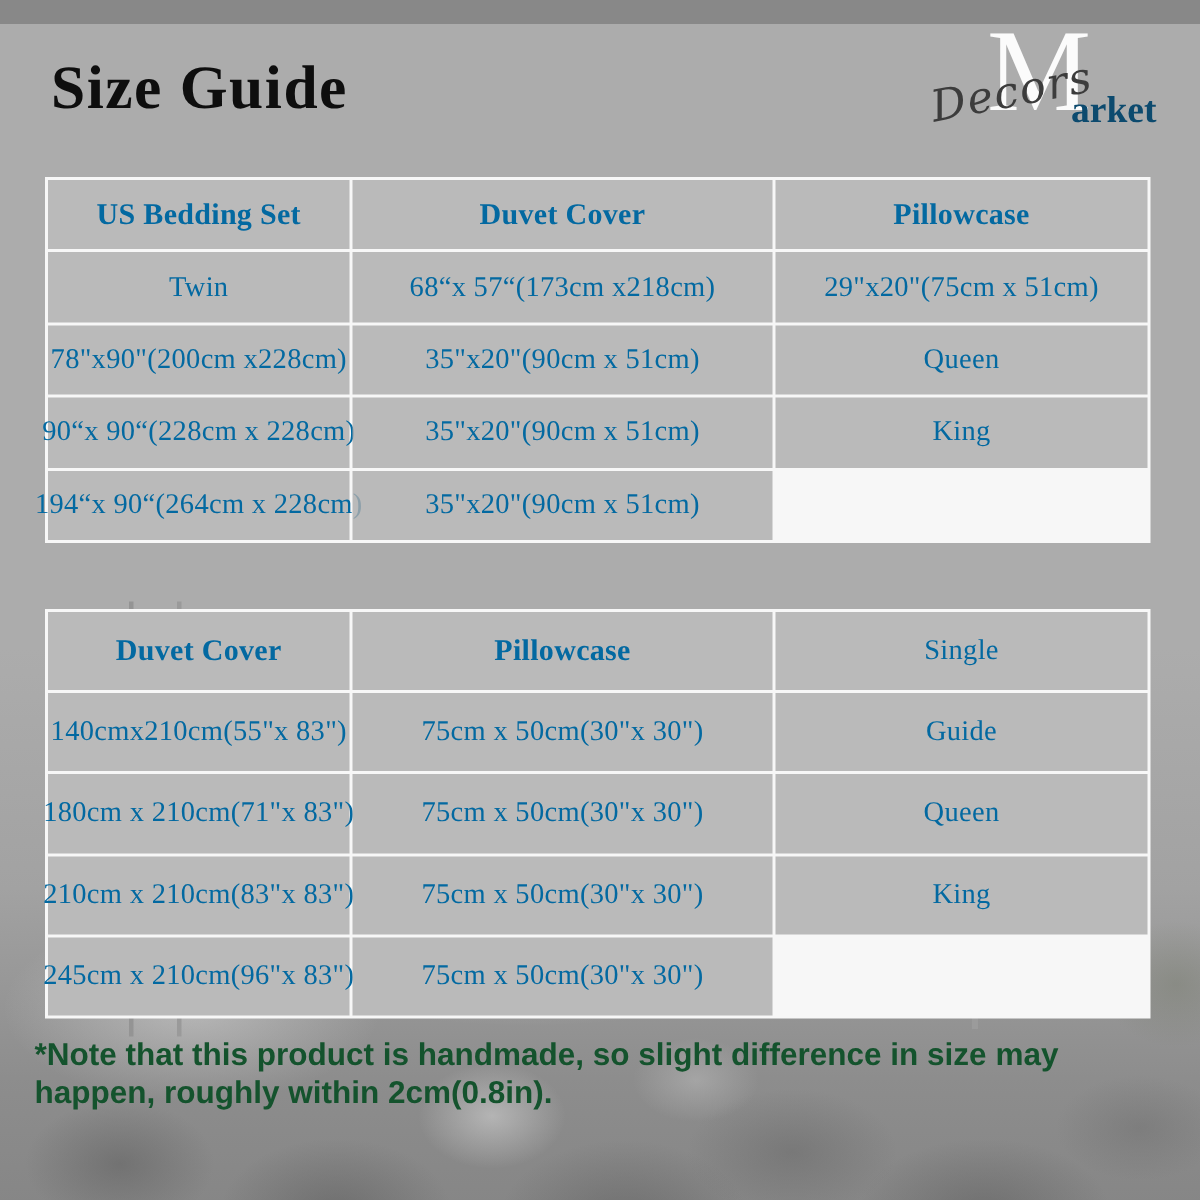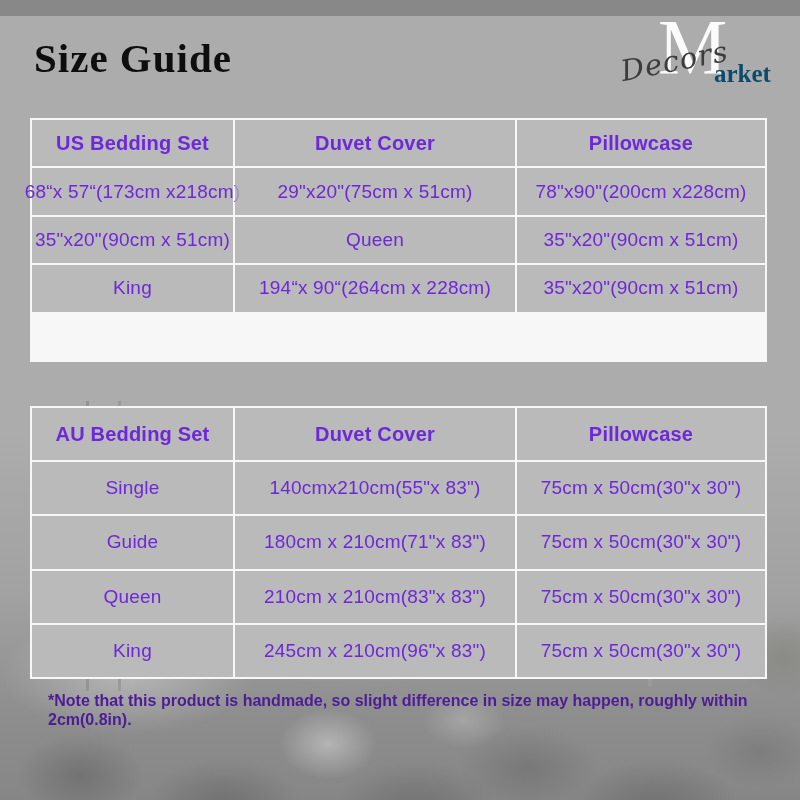--- a/index.html
+++ b/index.html
@@ -80,28 +80,29 @@
     grid-template-columns:201px 280px 248px;
     gap:2px;padding:2px;
     background:#f7f7f7;       
     box-sizing:border-box;
   }
   .size-table.us{top:102px;height:244px;grid-template-rows:repeat(5,1fr);}
   .size-table.au{top:390px;height:273px;grid-template-rows:repeat(5,1fr);}
   .size-table .cell{
     background:rgba(172,172,172,.82);
     display:flex;align-items:center;justify-content:center;
-    color:#6d28d9;font-size:19px;letter-spacing:.2px;
+    color:#0369a1;font-size:19px;letter-spacing:.2px;
     white-space:nowrap;
+    font-family:Liberation Serif, serif;
   }
   .size-table .head{font-weight:700;font-size:20px;}
   
   .notes{
-    position:absolute;left:48px;top:676px;width:738px;
-    color:#4c1d95;font-weight:700;font-size:16px;line-height:1.18;
+    position:absolute;left:23px;top:676px;width:738px;
+    color:#14532d;font-weight:700;font-size:21px;line-height:1.18;
   }
   .notes p{margin:0;}
   .notes .note-2{margin-top:15px;}
 </style>
 </head>
 <body>
 
 <div class="canvas">
 
   <div class="photo-layer"></div>
@@ -112,36 +113,37 @@
     <span class="monogram">M</span>
     <span class="suffix">arket</span>
     <span class="script">Decors</span>
   </div>
 
   <div class="size-table us">
     <div class="cell head">US Bedding Set</div>
     <div class="cell head">Duvet Cover</div>
     <div class="cell head">Pillowcase</div>
 
+    <div class="cell">Twin</div>
     <div class="cell">68“x 57“(173cm x218cm)</div>
     <div class="cell">29"x20"(75cm x 51cm)</div>
 
     <div class="cell">78"x90"(200cm x228cm)</div>
     <div class="cell">35"x20"(90cm x 51cm)</div>
 
     <div class="cell">Queen</div>
+    <div class="cell">90“x 90“(228cm x 228cm)</div>
     <div class="cell">35"x20"(90cm x 51cm)</div>
 
     <div class="cell">King</div>
     <div class="cell">194“x 90“(264cm x 228cm)</div>
     <div class="cell">35"x20"(90cm x 51cm)</div>
   </div>
 
   <div class="size-table au">
-    <div class="cell head">AU Bedding Set</div>
     <div class="cell head">Duvet Cover</div>
     <div class="cell head">Pillowcase</div>
 
     <div class="cell">Single</div>
     <div class="cell">140cmx210cm(55"x 83")</div>
     <div class="cell">75cm x 50cm(30"x 30")</div>
 
     <div class="cell">Guide</div>
     <div class="cell">180cm x 210cm(71"x 83")</div>
     <div class="cell">75cm x 50cm(30"x 30")</div>

